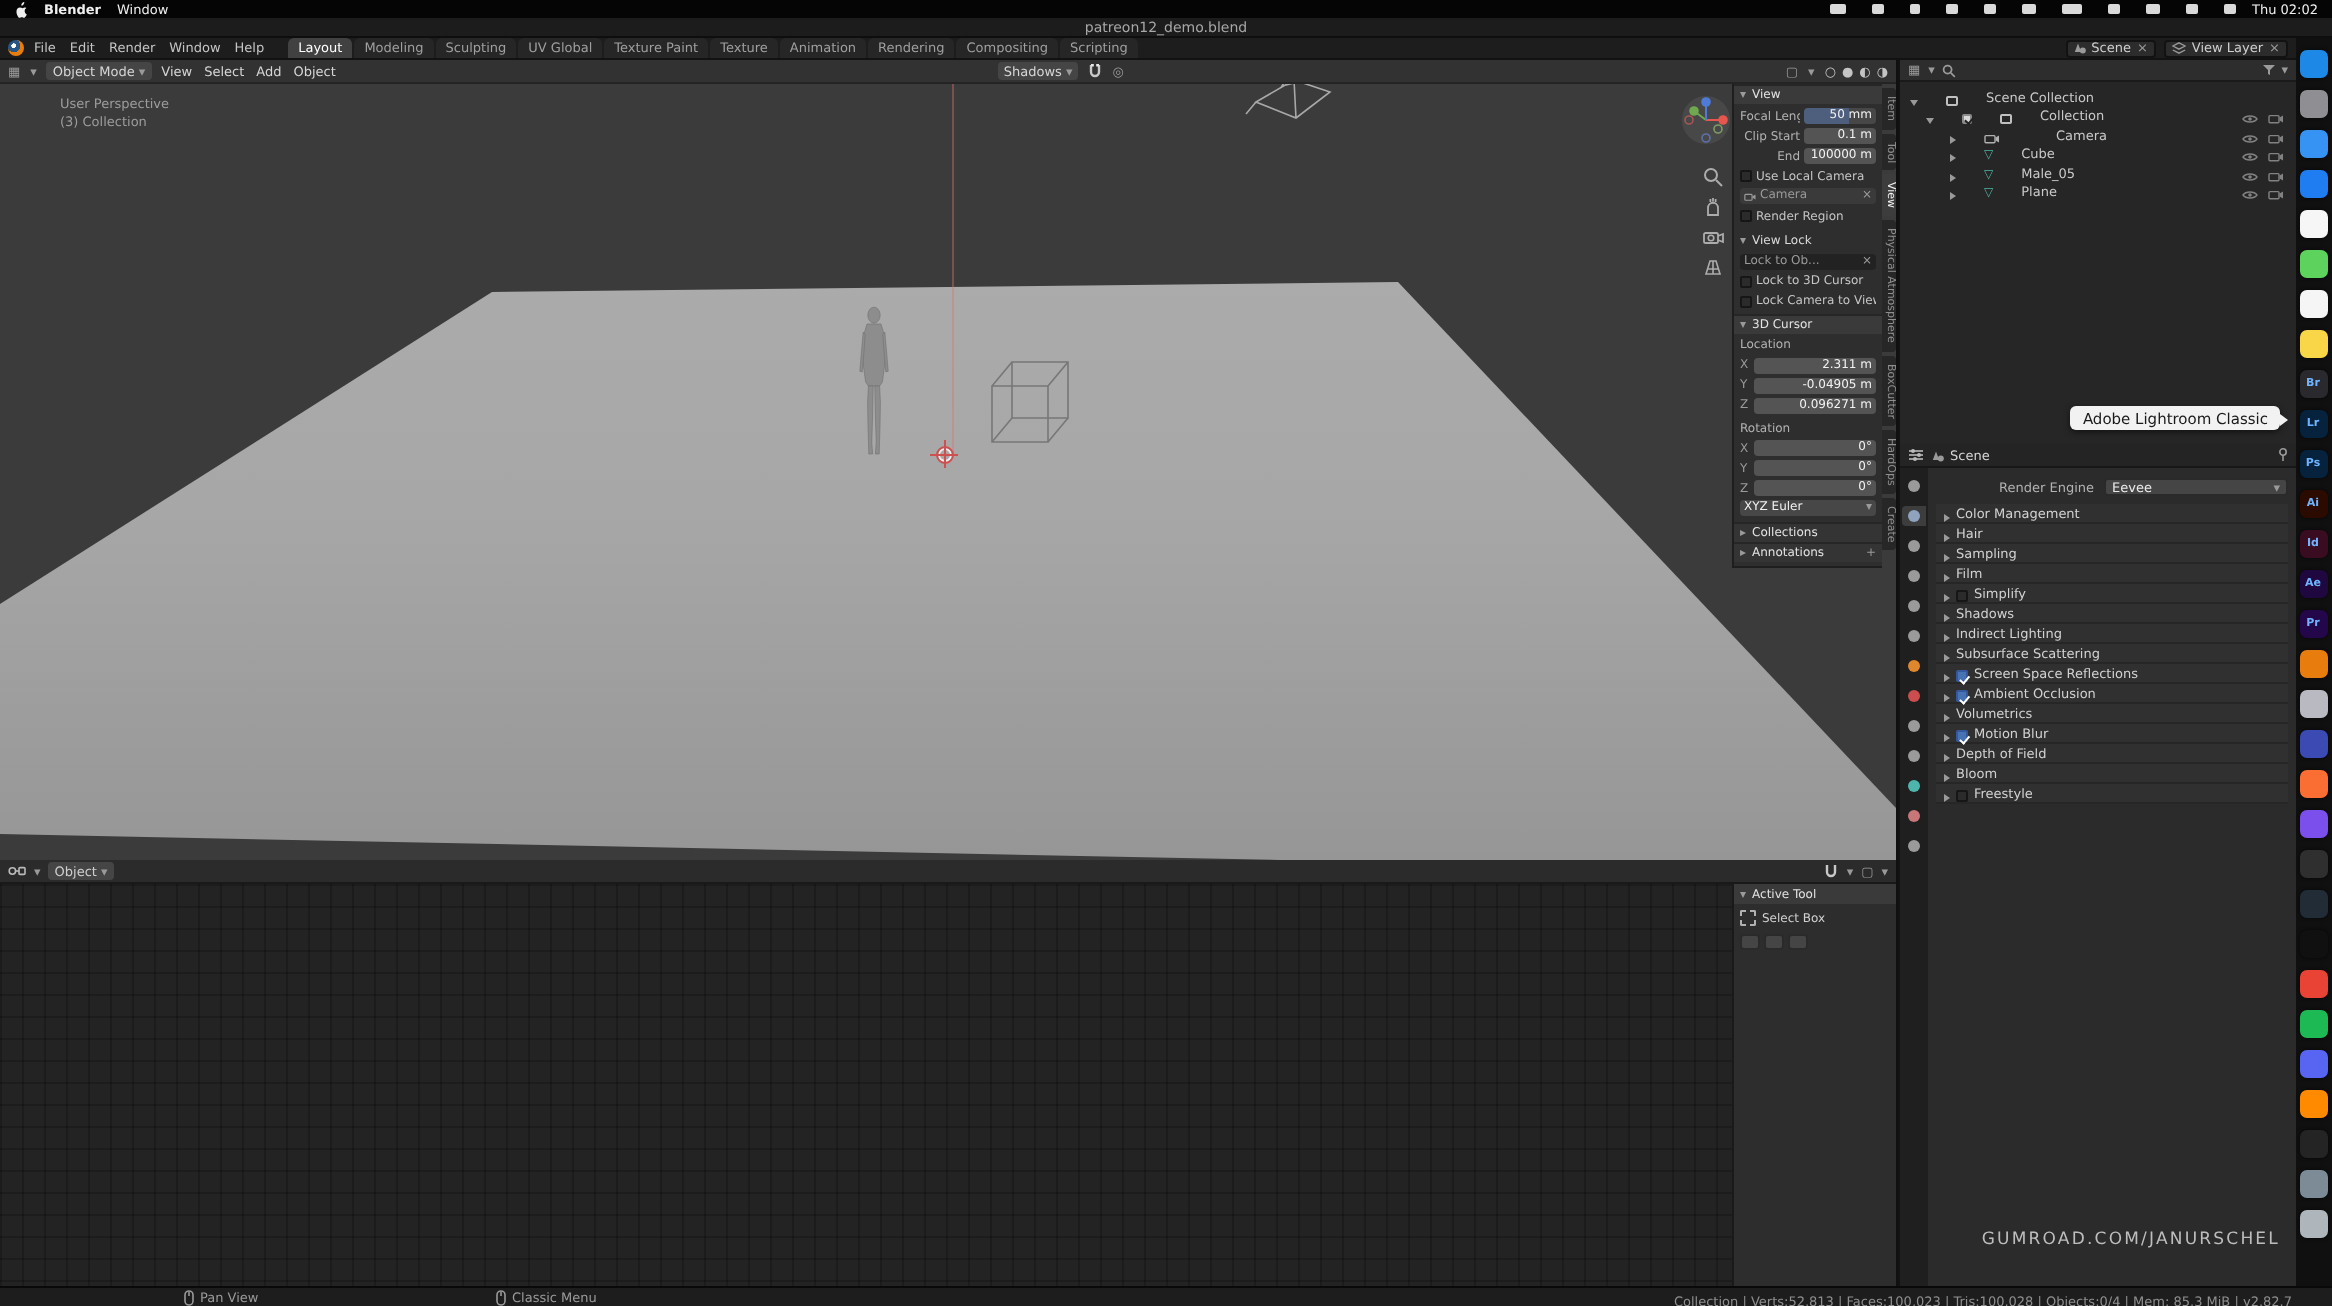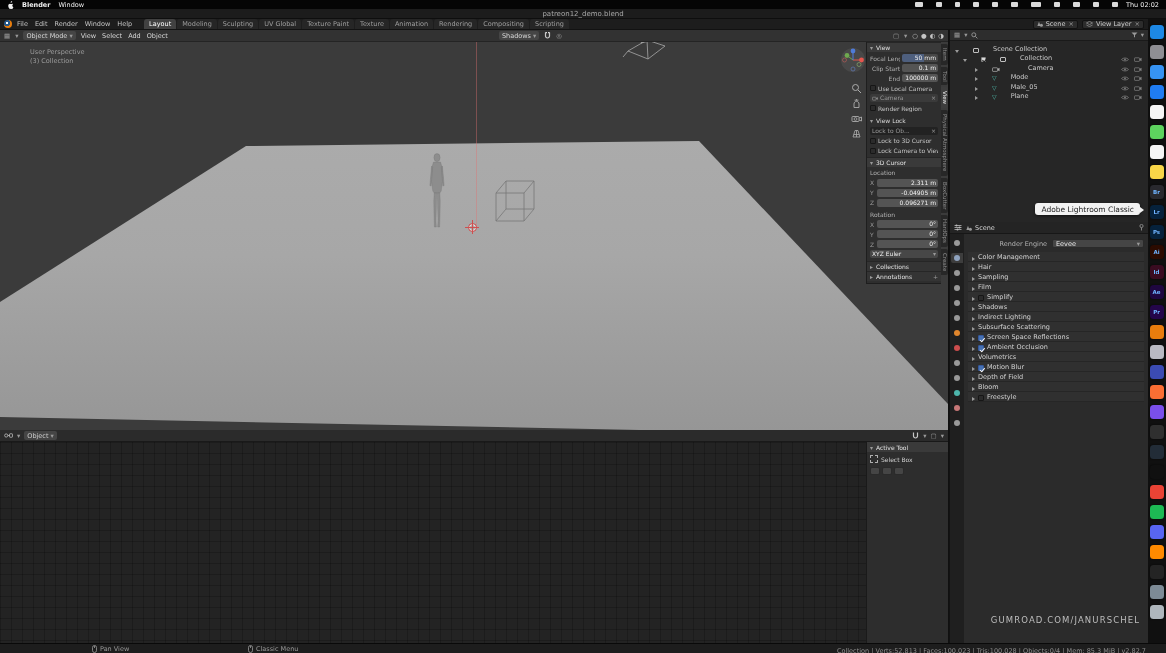--- a/index.html
+++ b/index.html
@@ -518,21 +518,21 @@
                 <rect x="0.5" y="0.8" width="5" height="3.6" rx="0.5" fill="none" stroke="#999999" stroke-width="0.7"></rect>
                 <path d="M5.8,1.8 L7.5,0.8 V4.2 L5.8,3.2 Z" fill="#999999"></path>
               </svg>
             </span>
           </div>
 
           <div class="ol-row lvl2">
             <span class="tri"></span>
 
             <span class="mesh-g">▽</span>
-            <span class="ol-name">Mode</span>
+            <span class="ol-name">Cube</span>
             <span class="ol-toggles">
               <svg width="8" height="5" viewBox="0 0 8 5">
                 <path d="M0.5,2.5 C2,0.5 6,0.5 7.5,2.5 C6,4.5 2,4.5 0.5,2.5 Z" fill="none" stroke="#999999" stroke-width="0.7"></path>
                 <circle cx="4" cy="2.5" r="0.9" fill="#999999"></circle>
               </svg>
               <svg width="8" height="5" viewBox="0 0 8 5">
                 <rect x="0.5" y="0.8" width="5" height="3.6" rx="0.5" fill="none" stroke="#999999" stroke-width="0.7"></rect>
                 <path d="M5.8,1.8 L7.5,0.8 V4.2 L5.8,3.2 Z" fill="#999999"></path>
               </svg>
             </span>

